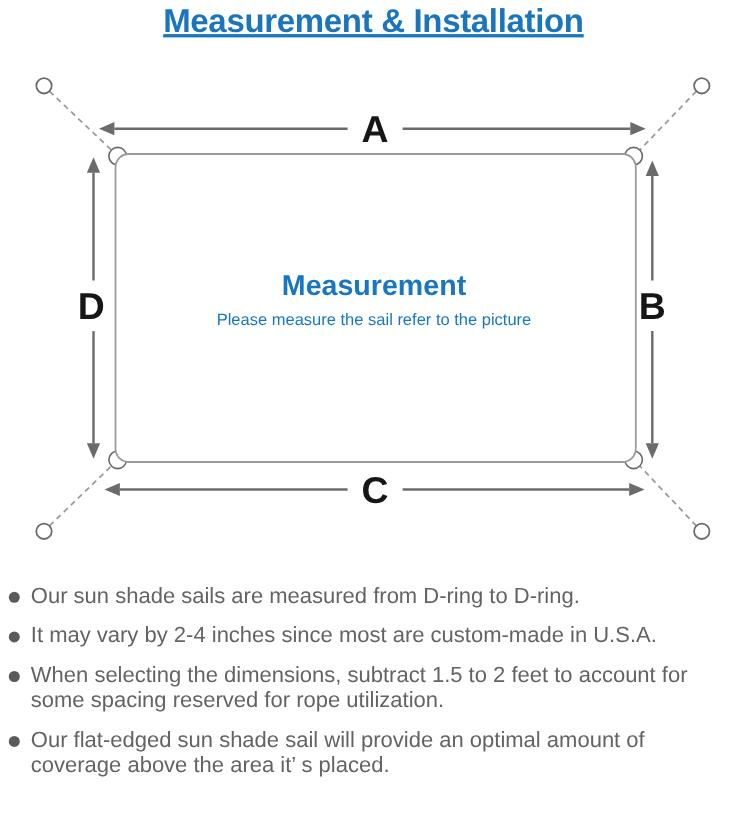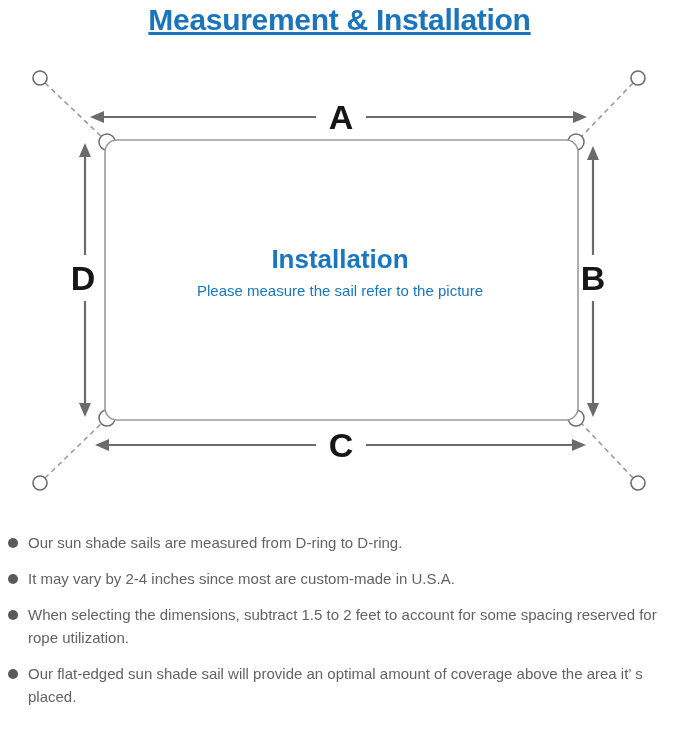--- a/index.html
+++ b/index.html
@@ -71,21 +71,21 @@
     position: absolute;
     left: 8px; top: 531px;
     width: 655px;
     margin: 0; padding: 0;
     list-style: none;
   }
   .note {
     display: flex;
     gap: 10px;
     margin-bottom: 13px;
-    font-size: 15px;
+    font-size: 20px;
     line-height: 23px;
     color: var(--text-gray);
   }
   .dot {
     flex: 0 0 auto;
     width: 10px; height: 10px;
     border-radius: 50%;
     background: var(--bullet-gray);
     margin-top: 7px;
   }
@@ -136,21 +136,21 @@
     <polygon class="mhead" points="593,91 587,105 599,105"></polygon>
     <polygon class="mhead" points="593,362 587,348 599,348"></polygon>
 
     <text class="dim" x="341" y="74">A</text>
     <text class="dim" x="593" y="235">B</text>
     <text class="dim" x="341" y="402">C</text>
     <text class="dim" x="83" y="235">D</text>
   </svg>
 
   <div class="center-text">
-    <h2 class="center-heading">Installation</h2>
+    <h2 class="center-heading">Measurement</h2>
     <p class="center-sub">Please measure the sail refer to the picture</p>
   </div>
 
   <ul class="notes">
     <li class="note">
       <span class="dot"></span>
       <span>Our sun shade sails are measured from D-ring to D-ring.</span>
     </li>
     <li class="note">
       <span class="dot"></span>

